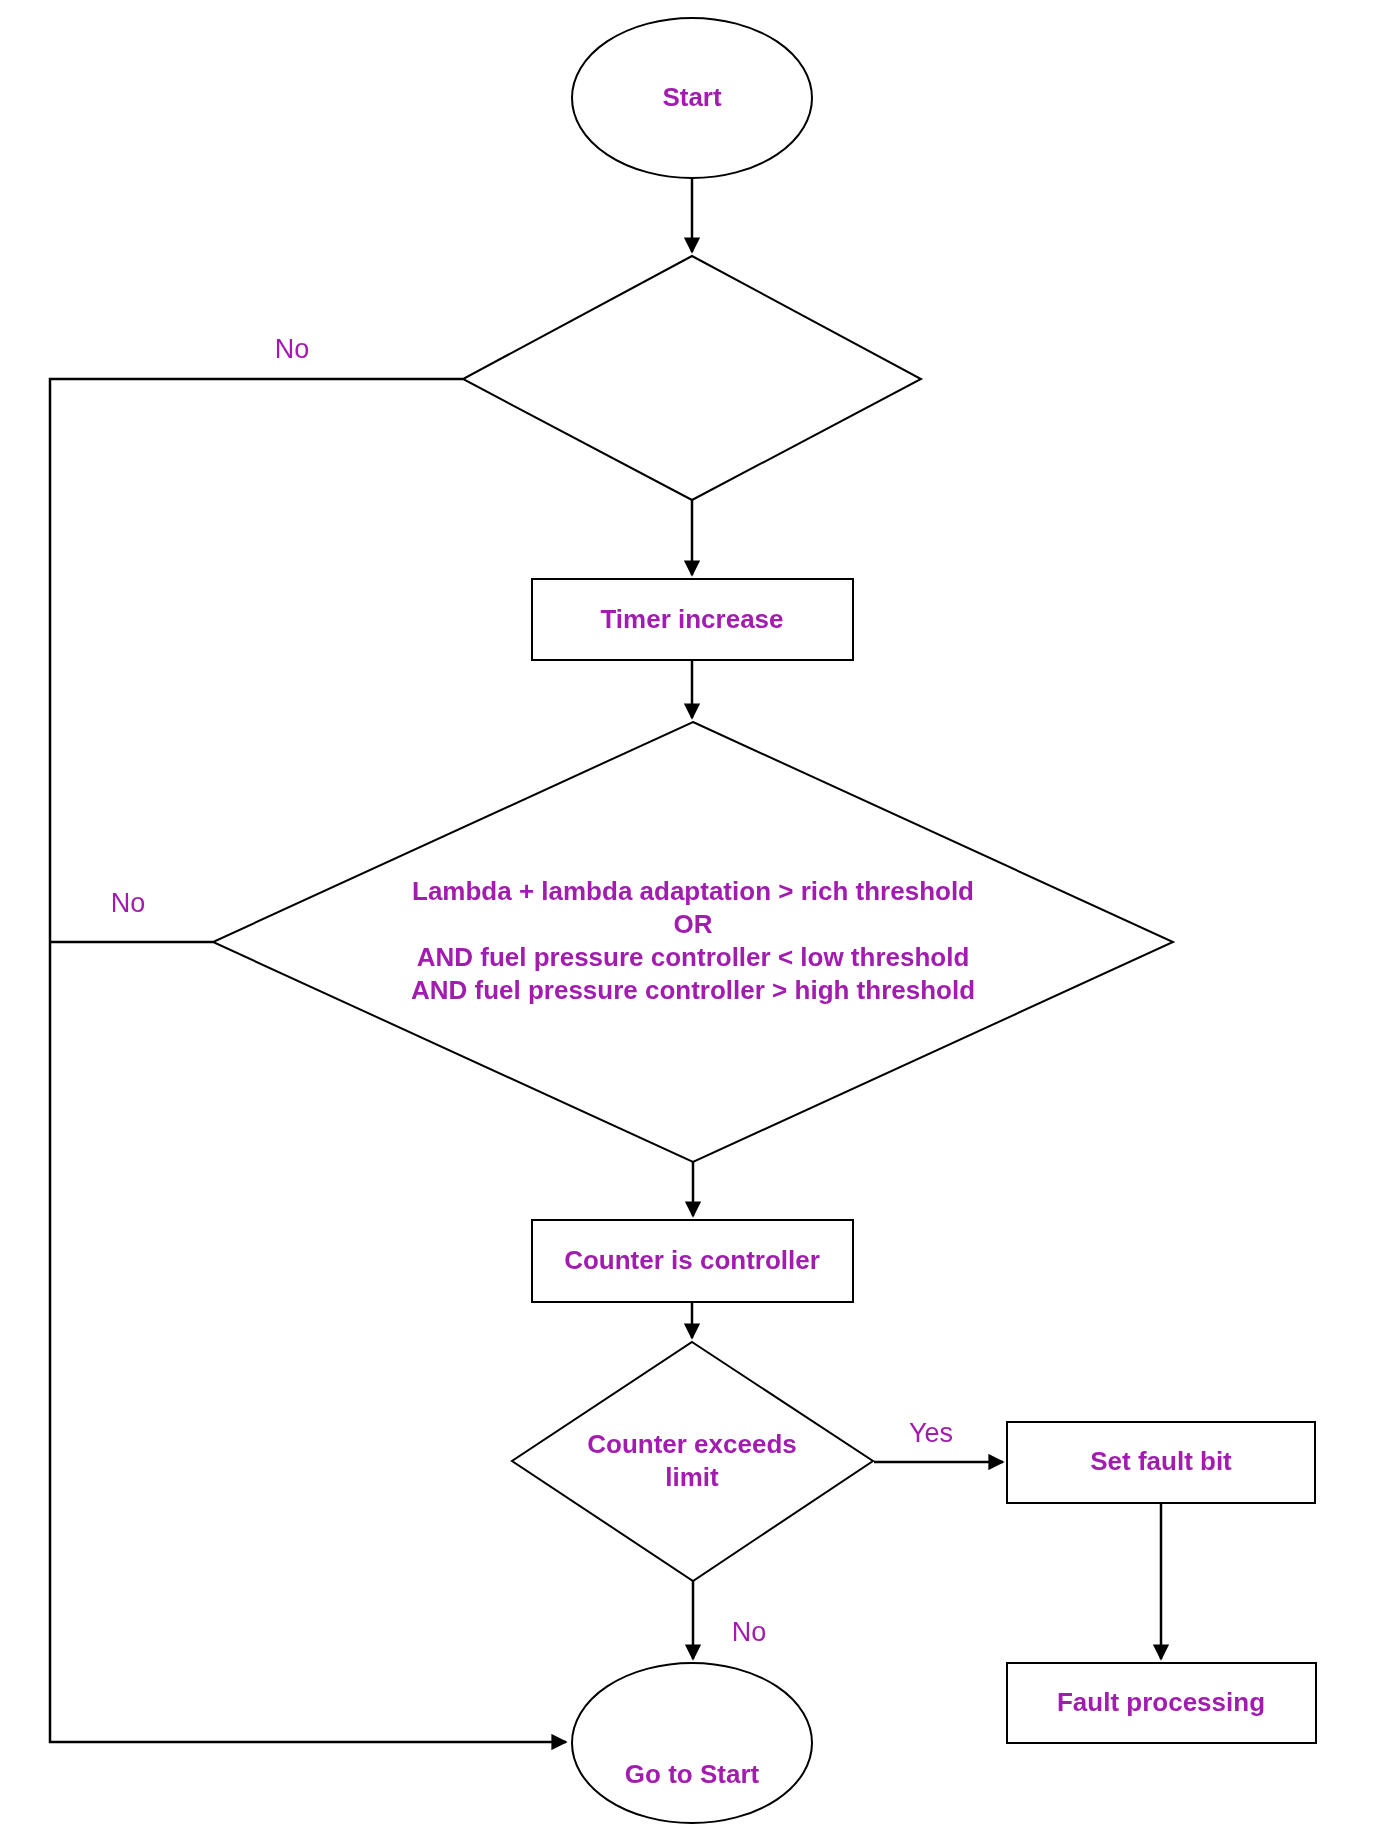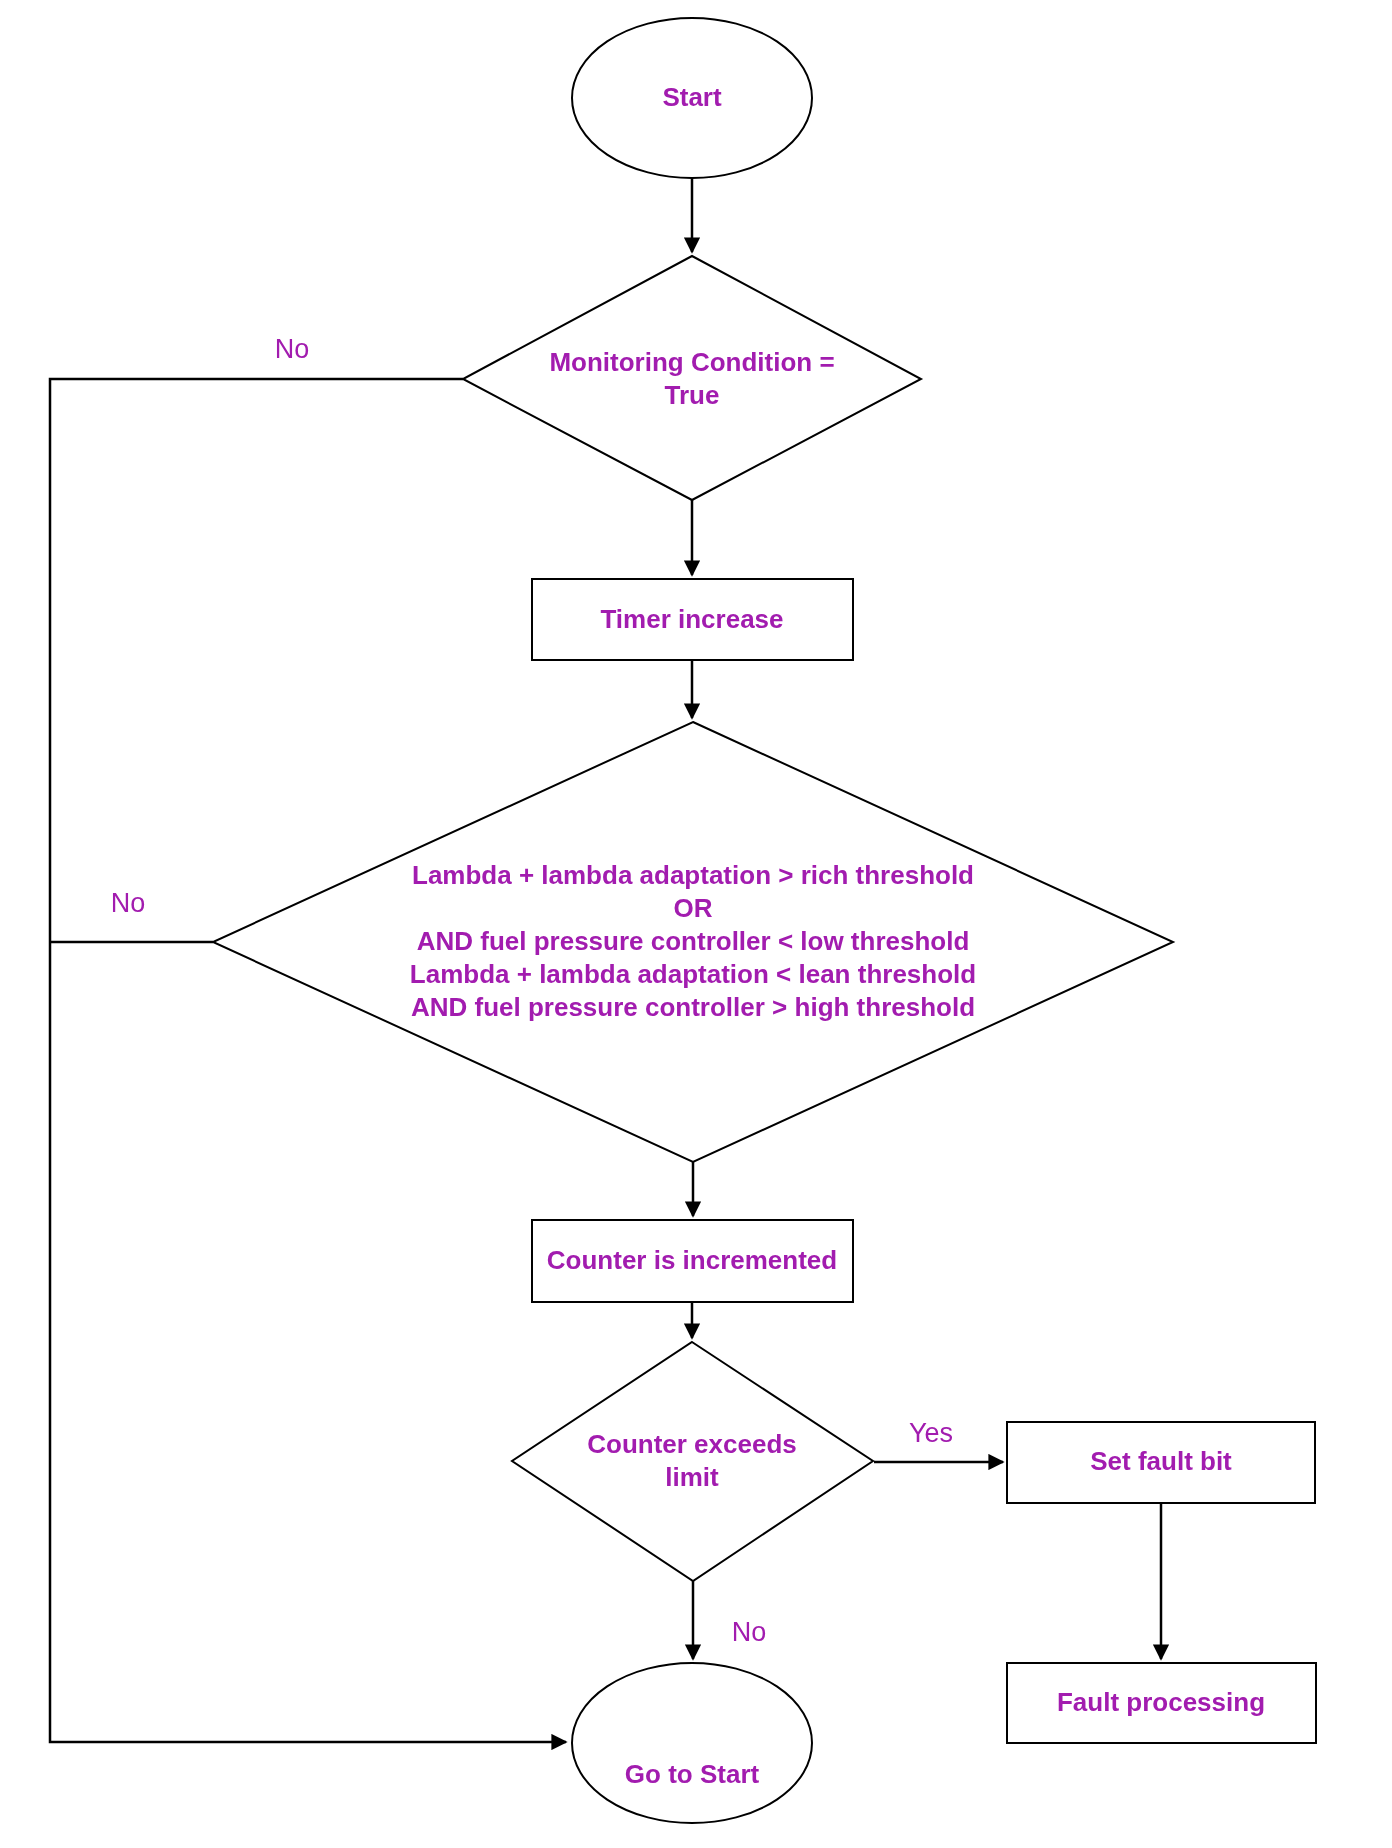--- a/index.html
+++ b/index.html
@@ -61,36 +61,31 @@
     <polygon points="693,722 1173,942 693,1162 213,942" fill="#ffffff" stroke="#000000" stroke-width="2"></polygon>
     <rect x="532" y="1220" width="321" height="82" fill="#ffffff" stroke="#000000" stroke-width="2"></rect>
     <polygon points="692,1342 873,1461 693,1581 512,1461" fill="#ffffff" stroke="#000000" stroke-width="2"></polygon>
     <rect x="1007" y="1422" width="308" height="81" fill="#ffffff" stroke="#000000" stroke-width="2"></rect>
     <rect x="1007" y="1663" width="309" height="80" fill="#ffffff" stroke="#000000" stroke-width="2"></rect>
     <ellipse cx="692" cy="1743" rx="120" ry="80" fill="#ffffff" stroke="#000000" stroke-width="2"></ellipse>
   </svg>
 
   <div class="lbl" style="left:692px; top:97px;">Start</div>
 
-  <div class="lbl" style="left:692px; top:379px;">
-    <div>Monitoring Condition =</div>
-    <div>True</div>
-  </div>
 
   <div class="lbl" style="left:692px; top:619px;">Timer increase</div>
 
   <div class="lbl" style="left:693px; top:941px;">
     <div>Lambda + lambda adaptation &gt; rich threshold</div>
     <div>OR</div>
     <div>AND fuel pressure controller &lt; low threshold</div>
-    <div>Lambda + lambda adaptation &lt; lean threshold</div>
     <div>AND fuel pressure controller &gt; high threshold</div>
   </div>
 
-  <div class="lbl" style="left:692px; top:1260px;">Counter is incremented</div>
+  <div class="lbl" style="left:692px; top:1260px;">Counter is controller</div>
 
   <div class="lbl" style="left:692px; top:1461px;">
     <div>Counter exceeds</div>
     <div>limit</div>
   </div>
 
   <div class="lbl" style="left:1161px; top:1461px;">Set fault bit</div>
 
   <div class="lbl" style="left:1161px; top:1702px;">Fault processing</div>
 

